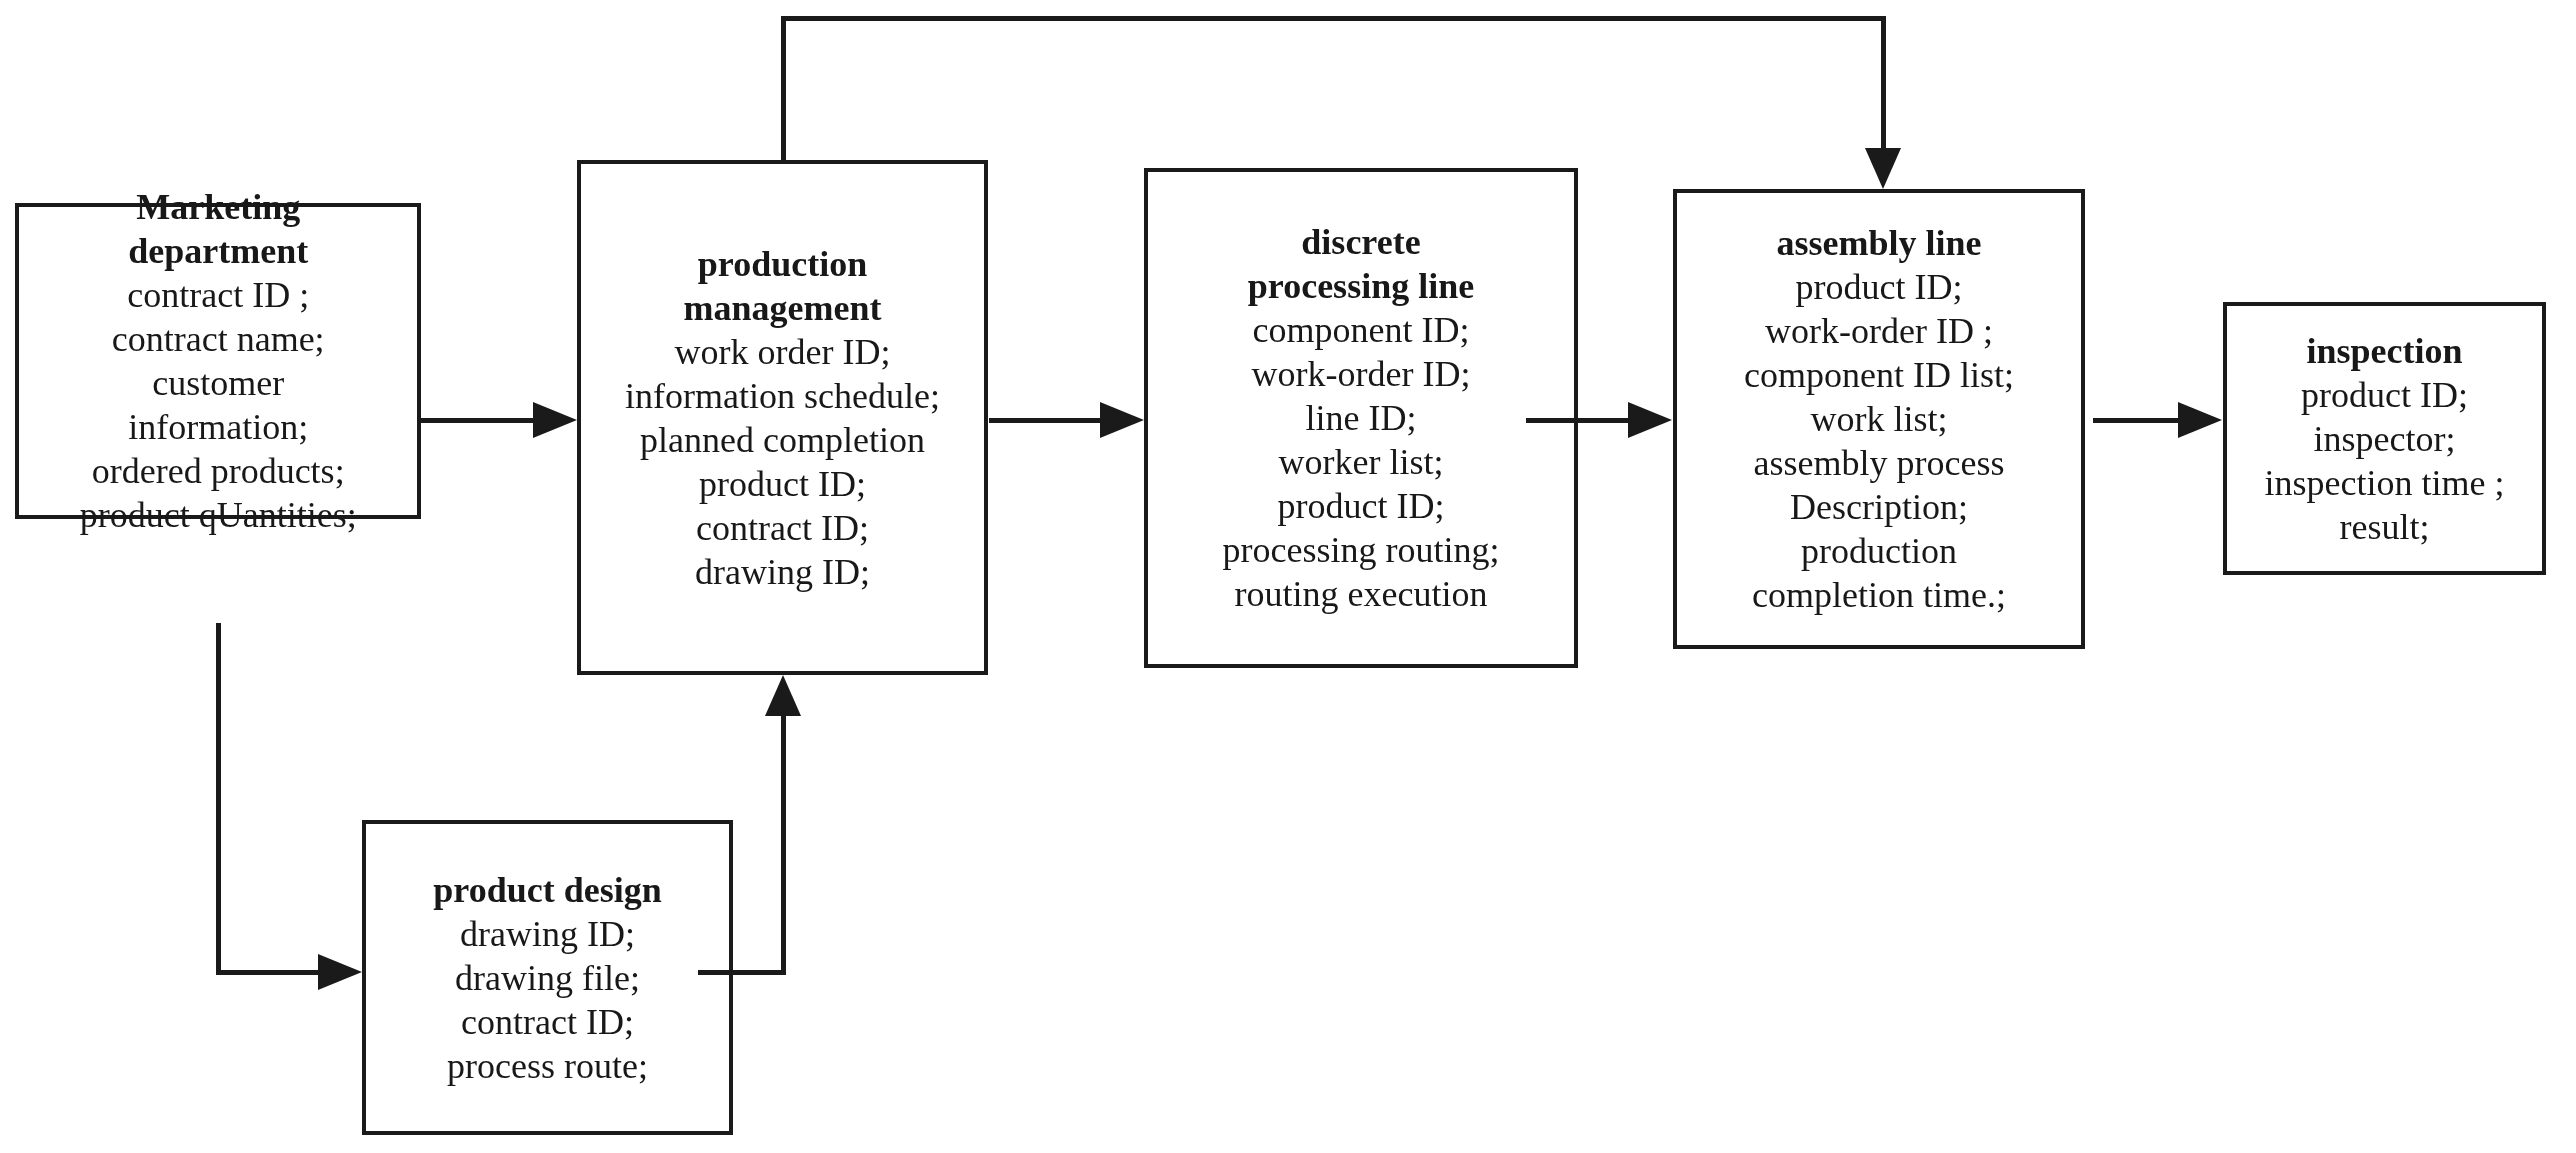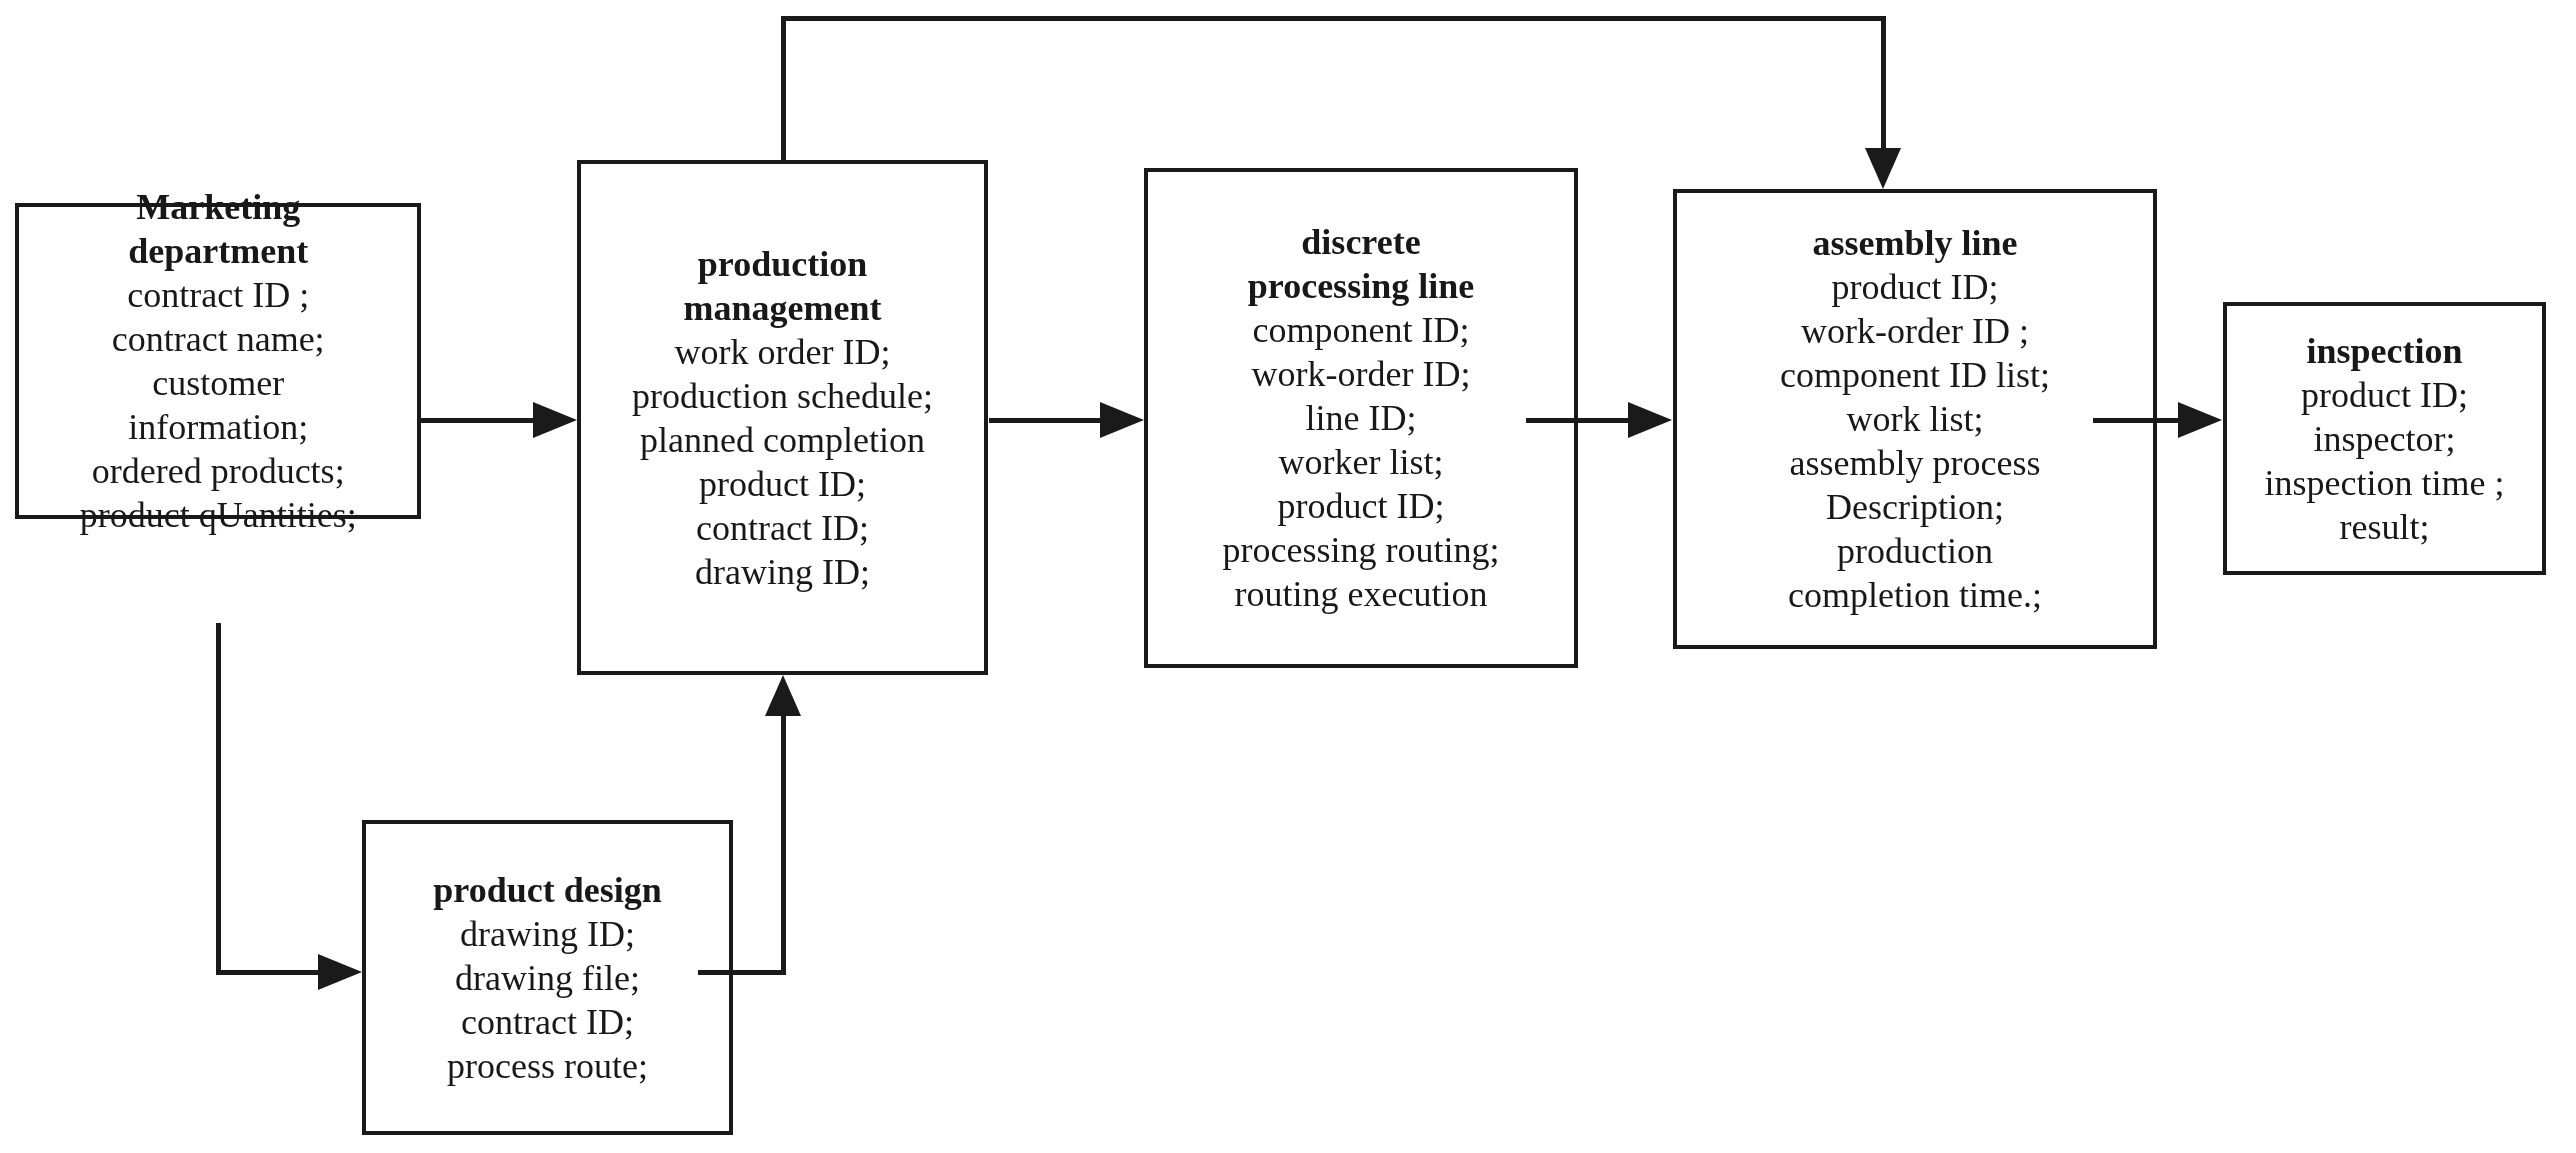--- a/index.html
+++ b/index.html
@@ -75,21 +75,21 @@
       </div>
   </div>
 
   <div class="box" style="left:577px; top:160px; width:411px; height:515px">
     <div class="title">
         <div class="line">production</div>
         <div class="line">management</div>
       </div>
     <div class="body">
         <div class="line">work order ID;</div>
-        <div class="line">production schedule;</div>
+        <div class="line">information schedule;</div>
         <div class="line">planned completion</div>
         <div class="line">product ID;</div>
         <div class="line">contract ID;</div>
         <div class="line">drawing ID;</div>
       </div>
   </div>
 
   <div class="box" style="left:1144px; top:168px; width:434px; height:500px">
     <div class="title">
         <div class="line">discrete</div>
@@ -99,21 +99,21 @@
         <div class="line">component ID;</div>
         <div class="line">work-order ID;</div>
         <div class="line">line ID;</div>
         <div class="line">worker list;</div>
         <div class="line">product ID;</div>
         <div class="line">processing routing;</div>
         <div class="line">routing execution</div>
       </div>
   </div>
 
-  <div class="box" style="left:1673px; top:189px; width:484px; height:460px">
+  <div class="box" style="left:1673px; top:189px; width:412px; height:460px">
     <div class="title">
         <div class="line">assembly line</div>
       </div>
     <div class="body">
         <div class="line">product ID;</div>
         <div class="line">work-order ID ;</div>
         <div class="line">component ID list;</div>
         <div class="line">work list;</div>
         <div class="line">assembly process</div>
         <div class="line">Description;</div>

